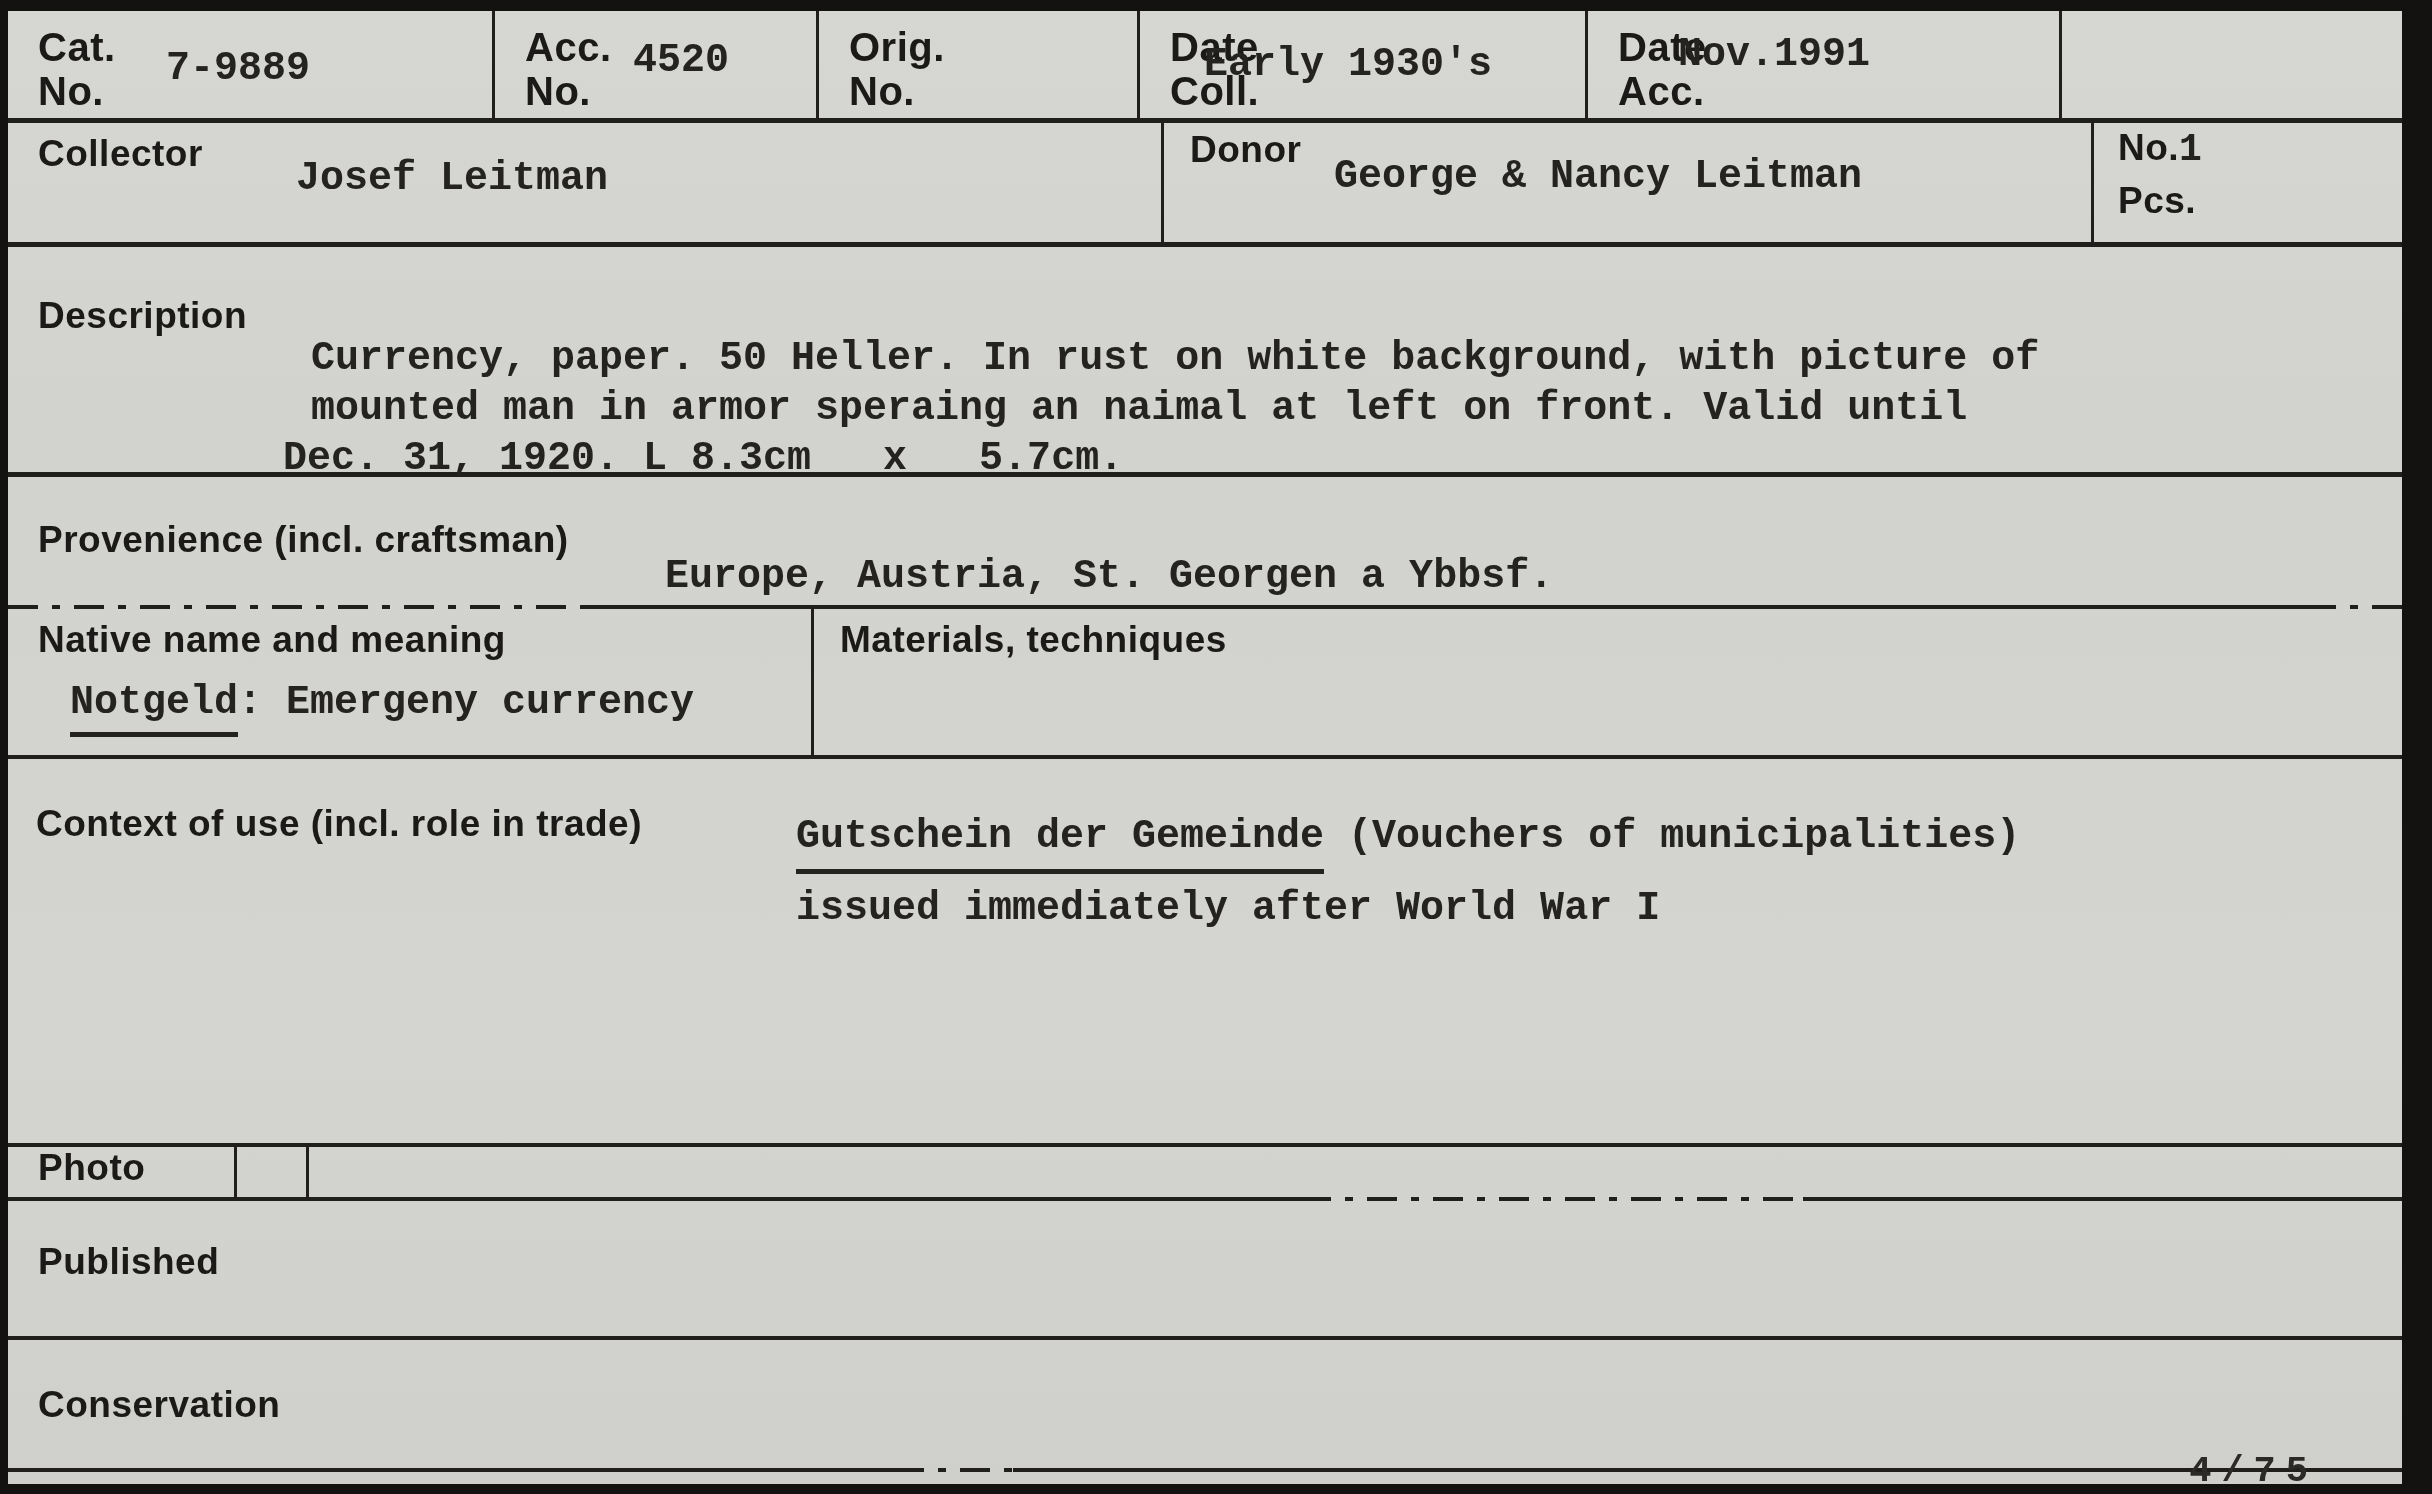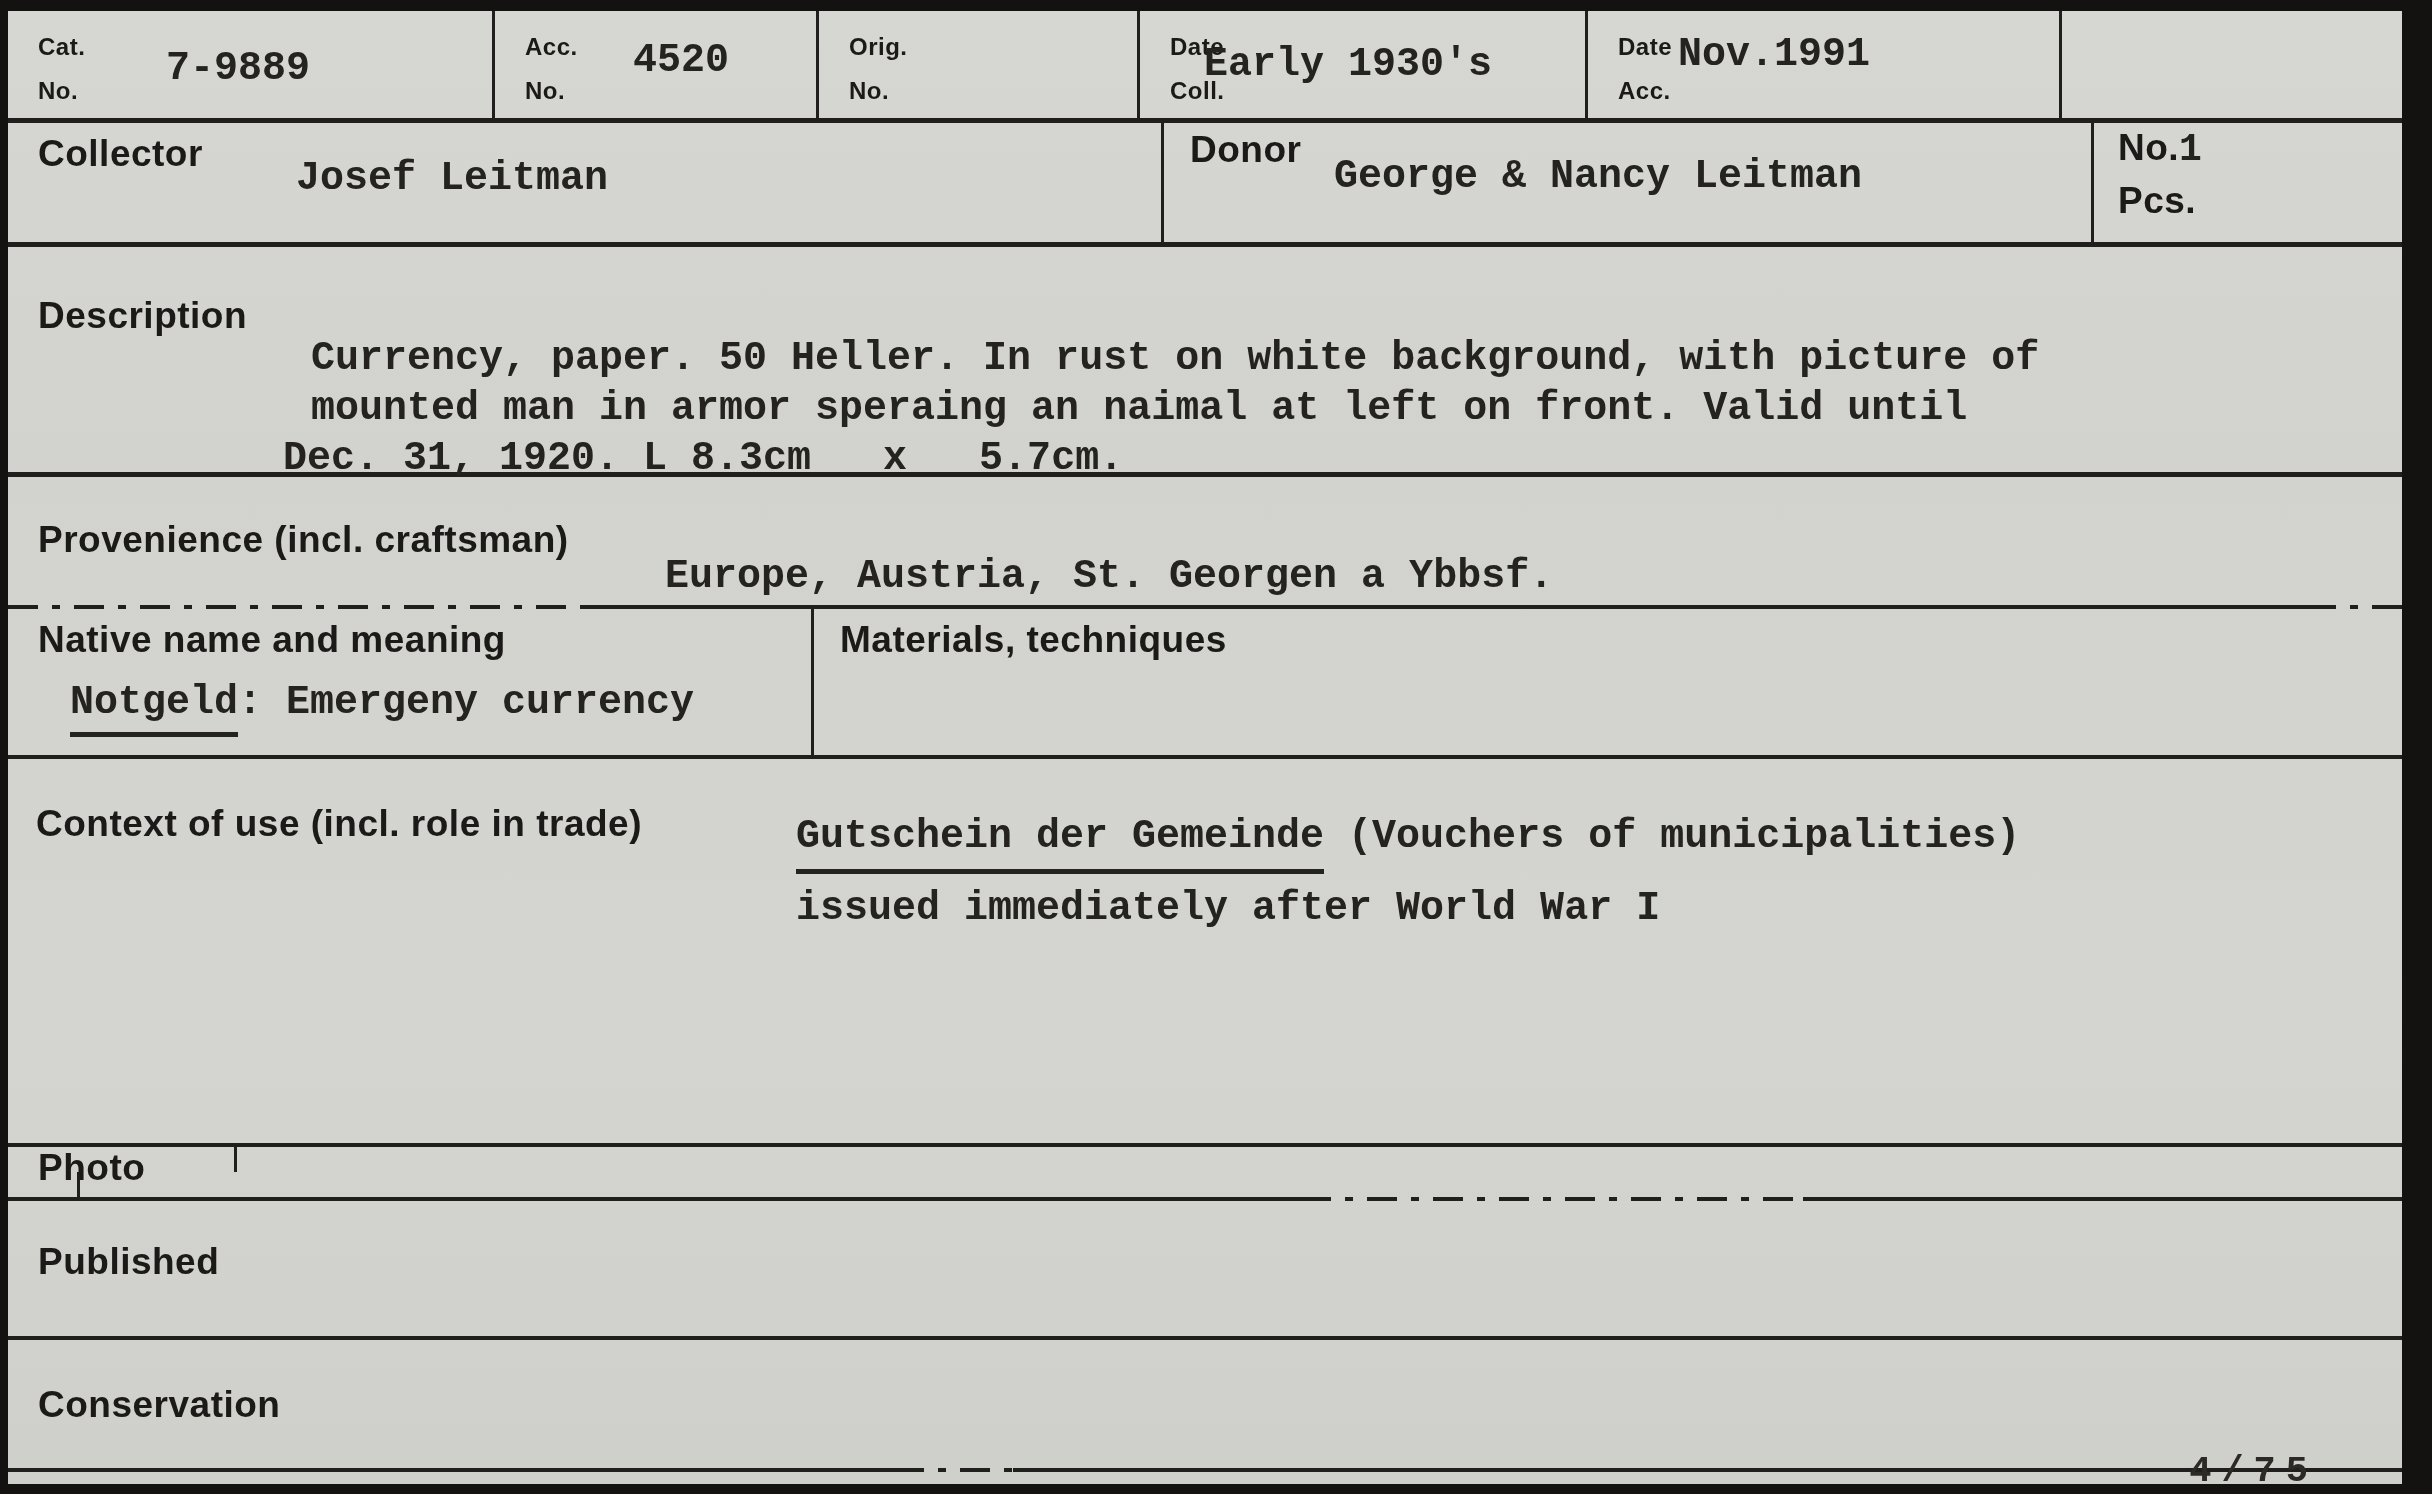--- a/index.html
+++ b/index.html
@@ -13,21 +13,21 @@
   .seg{height:100%;display:block;}
   .seg.solid{background:#201f1d;}
   .seg.dashed{background:repeating-linear-gradient(90deg,#201f1d 0 30px,rgba(0,0,0,0) 30px 44px,#201f1d 44px 52px,rgba(0,0,0,0) 52px 66px);}
   
   .hrow{display:flex;flex:none;position:relative;}
   .cell{position:relative;box-sizing:border-box;height:100%;}
   .vline{border-right:3px solid #201f1d;}
   
   .plabel{font-weight:700;font-size:37px;color:#1b1a18;letter-spacing:0.5px;line-height:42px;}
   .hlabel{position:absolute;left:30px;top:14px;}
-  .hlabel span{display:block;font-weight:700;font-size:24px;color:#1b1a18;line-height:44px;letter-spacing:0.5px;}
+  .hlabel span{display:block;font-weight:700;font-size:40px;color:#1b1a18;line-height:44px;letter-spacing:0.5px;}
   
   .typed{position:absolute;font-family:"Liberation Mono","DejaVu Sans Mono",monospace;
          font-weight:700;font-size:40px;color:#24231f;white-space:pre;line-height:44px;}
   .inline-typed{font-family:"Liberation Mono","DejaVu Sans Mono",monospace;font-weight:700;
          font-size:38px;color:#24231f;white-space:pre;}
   .u-term{border-bottom:5px solid #24231f;padding-bottom:7px;}
   .sec{position:relative;flex:none;margin-top:32px;}
   .seclabel{position:absolute;left:30px;top:12px;}
   .pageno{position:absolute;right:84px;bottom:12px;font-family:"Liberation Mono","DejaVu Sans Mono",monospace;
           font-weight:700;font-size:37px;letter-spacing:10px;color:#2b2a27;}
@@ -137,21 +137,21 @@
 
     <div class="sec" style="height:352px;text-decoration:underline;">
       <div class="plabel seclabel" style="left:28px;top:12px;">Context of use (incl. role in trade)</div>
       <div class="typed" style="left:788px;top:24px;"><span class="u-term" style="padding-bottom:10px;">Gutschein der Gemeinde</span><span> (Vouchers of municipalities)</span></div>
       <div class="typed" style="left:788px;top:96px;">issued immediately after World War I</div>
     </div>
     <div class="rule" style="height:4px;">
         <span class="seg solid" style="flex:1;"></span>
       </div>
 
-    <div class="hrow" style="height:50px;flex-direction:column;">
+    <div class="hrow" style="height:50px;">
       <div class="cell vline" style="width:229px;">
         <div class="plabel" style="position:absolute;left:30px;top:0px;">Photo</div>
       </div>
       <div class="cell vline" style="width:72px;"></div>
       <div class="cell" style="flex:1;"></div>
     </div>
     <div class="rule" style="height:4px;">
       <span class="seg solid" style="width:54%;"></span>
       <span class="seg dashed" style="width:21%;"></span>
       <span class="seg solid" style="flex:1;"></span>

